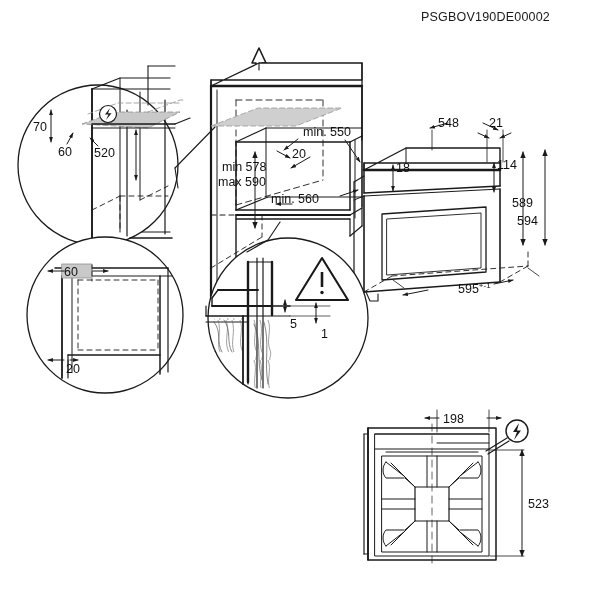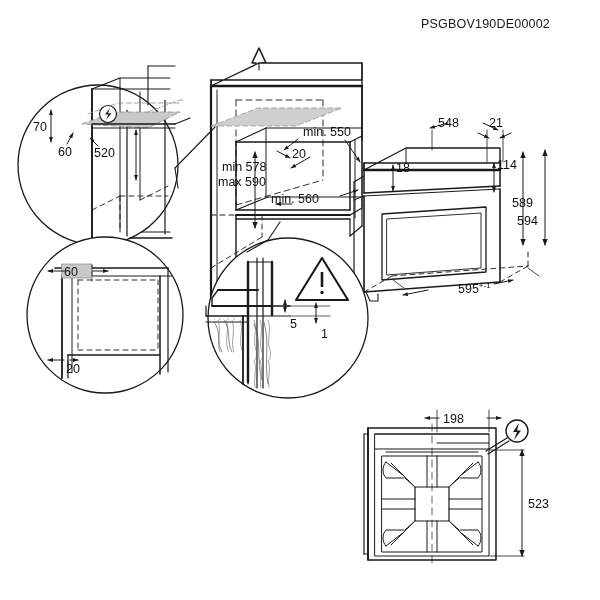--- a/index.html
+++ b/index.html
@@ -16,21 +16,21 @@
   }
   #sheet {
     position: absolute;
     inset: 0;
     width: 600px;
     height: 600px;
   }
   .doc-code {
     position: absolute;
     right: 50px;
-    top: 17px;
+    top: 10px;
     font-size: 12.5px;
     letter-spacing: 0.2px;
     color: #1a1a1a;
     font-family: "Liberation Sans", sans-serif;
     white-space: nowrap;
   }
   svg { display: block; }
   text {
     font-family: "Liberation Sans", sans-serif;
     fill: #111111;

